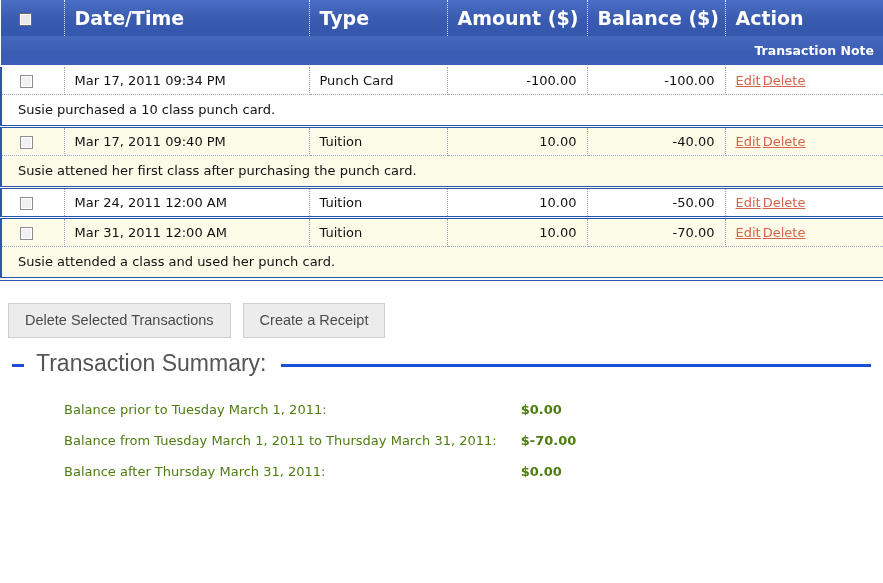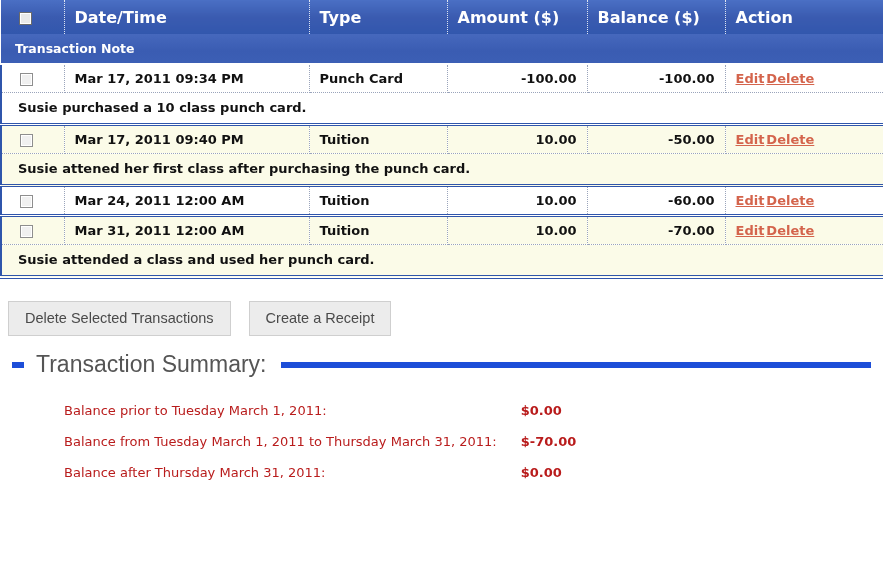--- a/index.html
+++ b/index.html
@@ -26,36 +26,36 @@
   .txn-table col.c-date    { width: 245px; }
   .txn-table col.c-type    { width: 138px; }
   .txn-table col.c-amount  { width: 140px; }
   .txn-table col.c-balance { width: 138px; }
   .txn-table col.c-action  { width: 159px; }
 
   thead th {
     background: linear-gradient(to bottom, #4a6fc4 0%, #3a5bb0 50%, #3257ad 100%);
     color: #ffffff;
     font-weight: bold;
-    font-size: 16px;
+    font-size: 19px;
     text-align: left;
     padding: 7px 10px;
     height: 20px;
     border-right: 1px dotted #dde4f2;
     white-space: nowrap;
   }
   thead th.th-check { padding-left: 18px; }
   thead th:last-child { border-right: 1px dotted #dde4f2; }
 
   tr.note-head th {
     background: linear-gradient(to bottom, #4668bd 0%, #3a5cb2 60%, #3c5fb5 100%);
     color: #ffffff;
     font-weight: bold;
     font-size: 12.5px;
-    text-align: left;
+    text-align: right;
     padding: 4px 10px 5px 14px;
     border: none;
     border-bottom: 2px solid #ffffff;
   }
 
   
   tbody.txn-group { border-top: 3px double #2f55ab; }
   tbody.txn-group.first { border-top: none; }
 
   td.cell {
@@ -76,21 +76,21 @@
   tr.note-row.white td.note-cell { background: #ffffff; }
   tr.note-row.cream td.note-cell { background: #fbfbe8; }
 
   td.note-cell {
     padding: 7px 10px 8px 16px;
     font-size: 13px;
     color: #111111;
     border-left: 2px solid #2f55ab;
     border-right: 2px solid #7f1d1d;
   }
-  tbody.txn-group { border-left: 2px solid #2f55ab; border-right: 2px solid #2f55ab; font-weight: bold; }
+  tbody.txn-group { border-left: 2px solid #2f55ab; border-right: 2px solid #2f55ab; }
   tbody.txn-group.last { border-bottom: 4px double #2f55ab; padding-left: 36px; }
 
   
   .cb {
     display: inline-block;
     width: 13px;
     height: 13px;
     background: #f0f0f0;
     border: 1px solid #8e8e8e;
     box-shadow: inset 0 0 0 1px #ffffff;
@@ -110,38 +110,38 @@
     font-size: 13px;
     margin-right: 2px;
     cursor: pointer;
   }
   a.act-link:last-child { margin-right: 0; }
 
   
   .button-bar {
     margin: 22px 0 0 8px;
     display: flex;
-    gap: 18px;
+    gap: 12px;
   }
   .btn {
     font-family: "Liberation Sans", sans-serif;
     font-size: 14.5px;
     color: #4a4a4a;
     background: #ececec;
     border: 1px solid #cfcfcf;
     padding: 8px 16px;
     cursor: pointer;
     line-height: 1.15;
   }
 
   
   .summary-fieldset {
     margin: 26px 12px 8px 12px;
     border: none;
-    border-top: 6px solid #1d4ed8;
+    border-top: 3px solid #1d4ed8;
     padding: 0;
     position: relative;
   }
   .summary-legend {
     font-family: "Liberation Sans", sans-serif;
     font-size: 23px;
     color: #555555;
     font-weight: normal;
     padding: 0 14px 0 12px;
     background: #ffffff;
@@ -151,21 +151,21 @@
     display: inline-block;
   }
   .summary-table {
     margin: 0 0 0 52px;
     border-collapse: collapse;
     font-size: 13px;
   }
   .summary-table td {
     padding: 8px 0;
     font-size: 13px;
-    color: #b91c1c;
+    color: #4d7c0f;
     white-space: nowrap;
   }
   .summary-table td.s-label { padding-right: 14px; }
   .summary-table td.s-value {
     text-align: left;
     font-weight: bold;
     width: 100px;
     padding-left: 10px;
   }
   tr.total-row td { border-top: 1px solid #bdbdbd; padding-top: 13px; }
@@ -217,39 +217,39 @@
   </tbody>
 
   <tbody class="txn-group">
     <tr class="data-row cream">
       <td class="cell check">
         <span class="cb"></span>
       </td>
       <td class="cell">Mar 17, 2011 09:40 PM</td>
       <td class="cell">Tuition</td>
       <td class="cell num">10.00</td>
-      <td class="cell num">-50.00</td>
+      <td class="cell num">-40.00</td>
       <td class="cell action">
         <a class="act-link">Edit</a><a class="act-link">Delete</a>
       </td>
     </tr>
     <tr class="note-row cream">
       <td class="note-cell" colspan="6">Susie attened her first class after purchasing the punch card.</td>
     </tr>
   </tbody>
 
   <tbody class="txn-group">
     <tr class="data-row white">
       <td class="cell check">
         <span class="cb"></span>
       </td>
       <td class="cell">Mar 24, 2011 12:00 AM</td>
       <td class="cell">Tuition</td>
       <td class="cell num">10.00</td>
-      <td class="cell num">-60.00</td>
+      <td class="cell num">-50.00</td>
       <td class="cell action">
         <a class="act-link">Edit</a><a class="act-link">Delete</a>
       </td>
     </tr>
   </tbody>
 
   <tbody class="txn-group last">
     <tr class="data-row cream">
       <td class="cell check">
         <span class="cb"></span>

